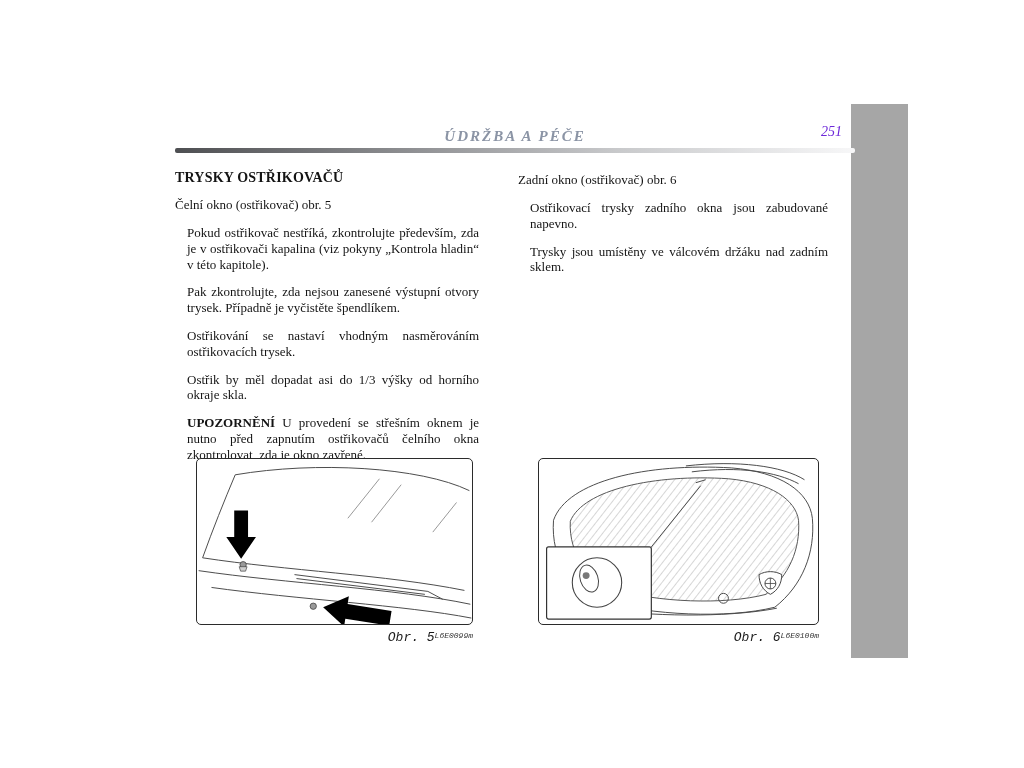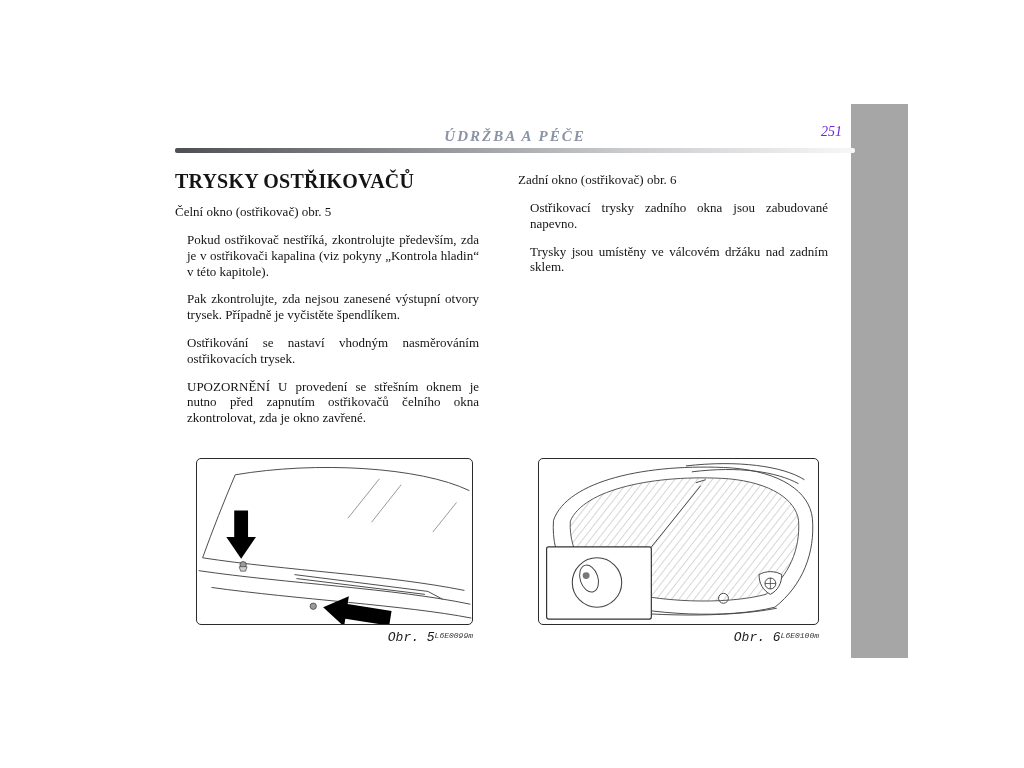--- a/index.html
+++ b/index.html
@@ -36,28 +36,28 @@
   .header-rule {
     position: absolute; left: 175px; top: 148px;
     width: 680px; height: 5px; border-radius: 2px;
     background: linear-gradient(to right, #4e4f52 0%, #8f9093 35%, #c8c9cb 65%, #f7f7f8 100%);
   }
 
   
   .col-left  { position: absolute; left: 175px; top: 170px; width: 316px; }
   .col-right { position: absolute; left: 518px; top: 172px; width: 322px; }
 
-  .section-title    { font-size: 20px; font-weight: bold; margin: 0 0 11px; letter-spacing: 0.2px; }
+  .section-title    { font-size: 14px; font-weight: bold; margin: 0 0 11px; letter-spacing: 0.2px; }
   .subsection-title { font-size: 13px; font-weight: normal; margin: 0 0 9px; }
   .body-text {
     font-size: 13px; line-height: 15.8px;
     text-align: justify; margin: 12px;
   }
   .note { margin-top: 9px; }
-  .bold { font-weight: normal; }
+  .bold { font-weight: bold; }
 
   
   .figure { position: absolute; top: 458px; }
   .figure.fig5 { left: 196px; width: 277px; }
   .figure.fig6 { left: 538px; width: 281px; }
   .figbox {
     height: 167px; background: #fff;
     border: 1px solid #2b2b2b; border-radius: 5px;
     overflow: hidden;
   }
@@ -78,20 +78,21 @@
 <div class="header-title">ÚDRŽBA A PÉČE</div>
 <div class="page-number">251</div>
 <div class="header-rule"></div>
 
 <div class="col-left">
   <h1 class="section-title">TRYSKY OSTŘIKOVAČŮ</h1>
   <h2 class="subsection-title">Čelní okno (ostřikovač) obr. 5</h2>
   <p class="body-text">Pokud ostřikovač nestříká, zkontrolujte především, zda je v ostřikovači kapalina (viz pokyny „Kontrola hladin“ v této kapitole).</p>
   <p class="body-text">Pak zkontrolujte, zda nejsou zanesené výstupní otvory trysek. Případně je vyčistěte špendlíkem.</p>
   <p class="body-text">Ostřikování se nastaví vhodným nasměrováním ostřikovacích trysek.</p>
+  <p class="body-text">Ostřik by měl dopadat asi do 1/3 výšky od horního okraje skla.</p>
   <p class="body-text note"><span class="bold">UPOZORNĚNÍ</span> <span>U provedení se střešním oknem je nutno před zapnutím ostřikovačů čelního okna zkontrolovat, zda je okno zavřené.</span></p>
 </div>
 
 <div class="col-right">
   <h2 class="subsection-title">Zadní okno (ostřikovač) obr. 6</h2>
   <p class="body-text">Ostřikovací trysky zadního okna jsou zabudované napevno.</p>
   <p class="body-text">Trysky jsou umístěny ve válcovém držáku nad zadním sklem.</p>
 </div>
 
 <div class="figure fig5">

